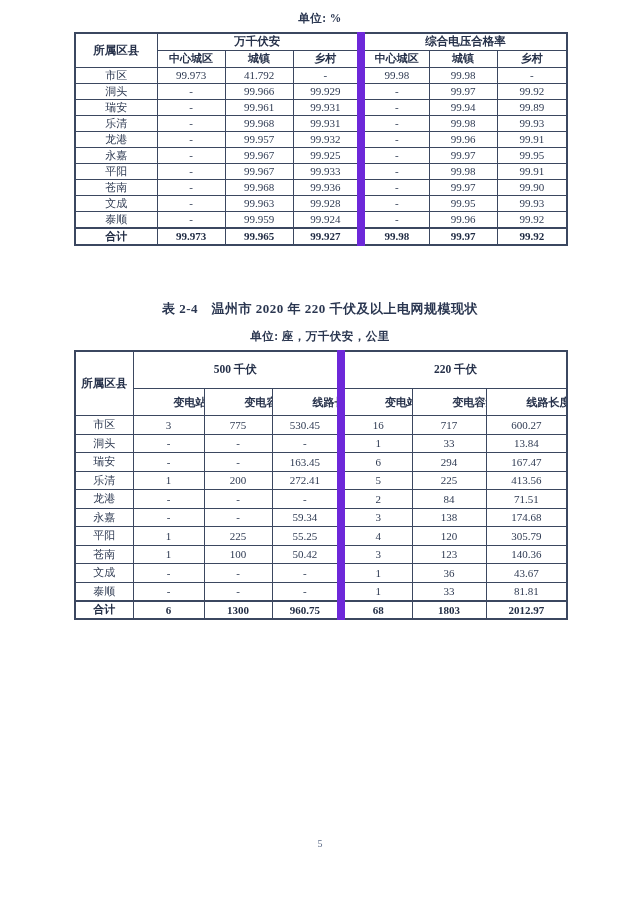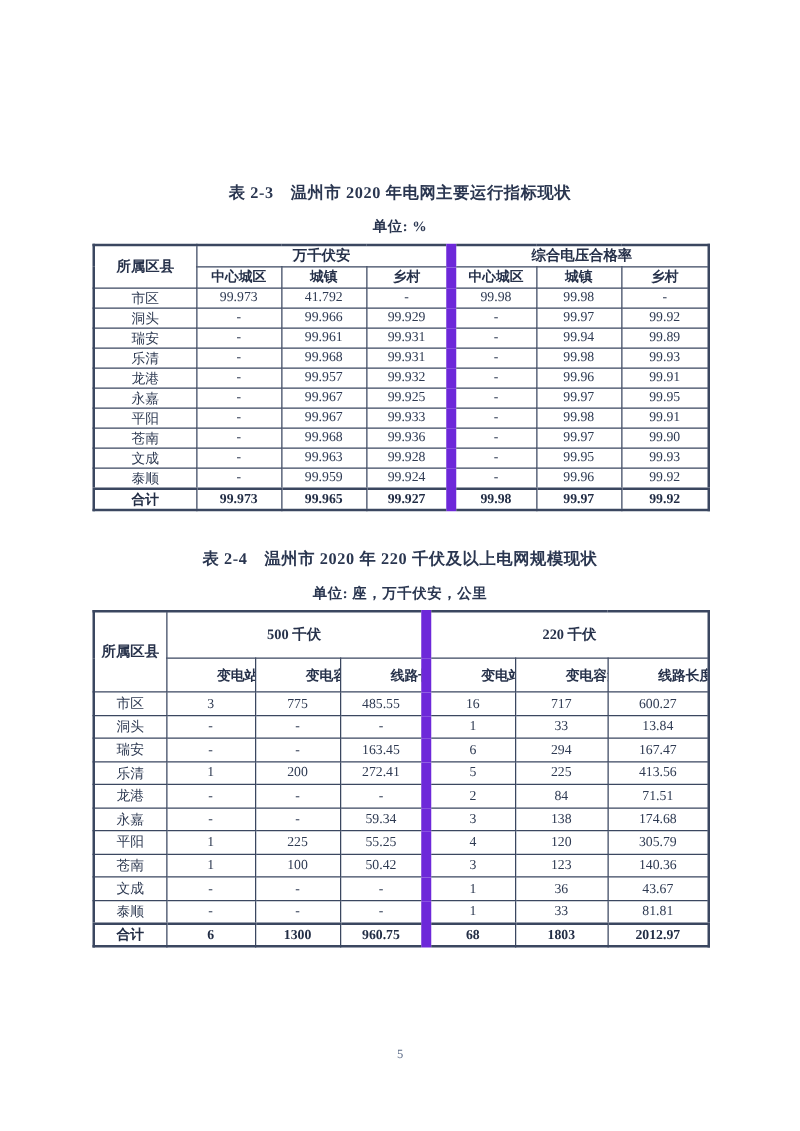--- a/index.html
+++ b/index.html
@@ -15,21 +15,21 @@
   .content { width: 492px; margin-left: 74px; }
 
   .caption {
     text-align: center;
     font-weight: bold;
     font-size: 13px;
     letter-spacing: 0.5px;
     color: #2a3650;
   }
   .caption-1 { padding-top: 145px; }
-  .caption-2 { padding-top: 29px; }
+  .caption-2 { padding-top: 54px; }
 
   .unit-line {
     text-align: center;
     font-weight: bold;
     font-size: 11.5px;
     margin-top: 11px;
     margin-bottom: 6px;
     color: #2a3650;
     letter-spacing: 0.5px;
   }
@@ -78,21 +78,20 @@
     text-align: center;
     font-size: 10px;
     color: #5d6c88;
   }
 </style>
 </head>
 <body>
 
 <div class="content">
 
-  <div class="caption caption-1">表 2-3　温州市 2020 年电网主要运行指标现状</div>
   <div class="unit-line">单位: %</div>
 
   <table class="t1">
     <colgroup>
       <col style="width:82px">
       <col style="width:68px">
         <col style="width:68px">
         <col style="width:68px">
       <col style="width:68px">
         <col style="width:68px">
@@ -242,21 +241,21 @@
         <th class="gs">变电站座数</th>
         <th>变电容量</th>
         <th>线路长度</th>
       </tr>
     </thead>
     <tbody>
         <tr>
           <td class="row-label">市区</td>
           <td>3</td>
           <td>775</td>
-          <td>485.55</td>
+          <td>530.45</td>
           <td class="gs">16</td>
           <td>717</td>
           <td>600.27</td>
         </tr>
         <tr>
           <td class="row-label">洞头</td>
           <td>-</td>
           <td>-</td>
           <td>-</td>
           <td class="gs">1</td>

